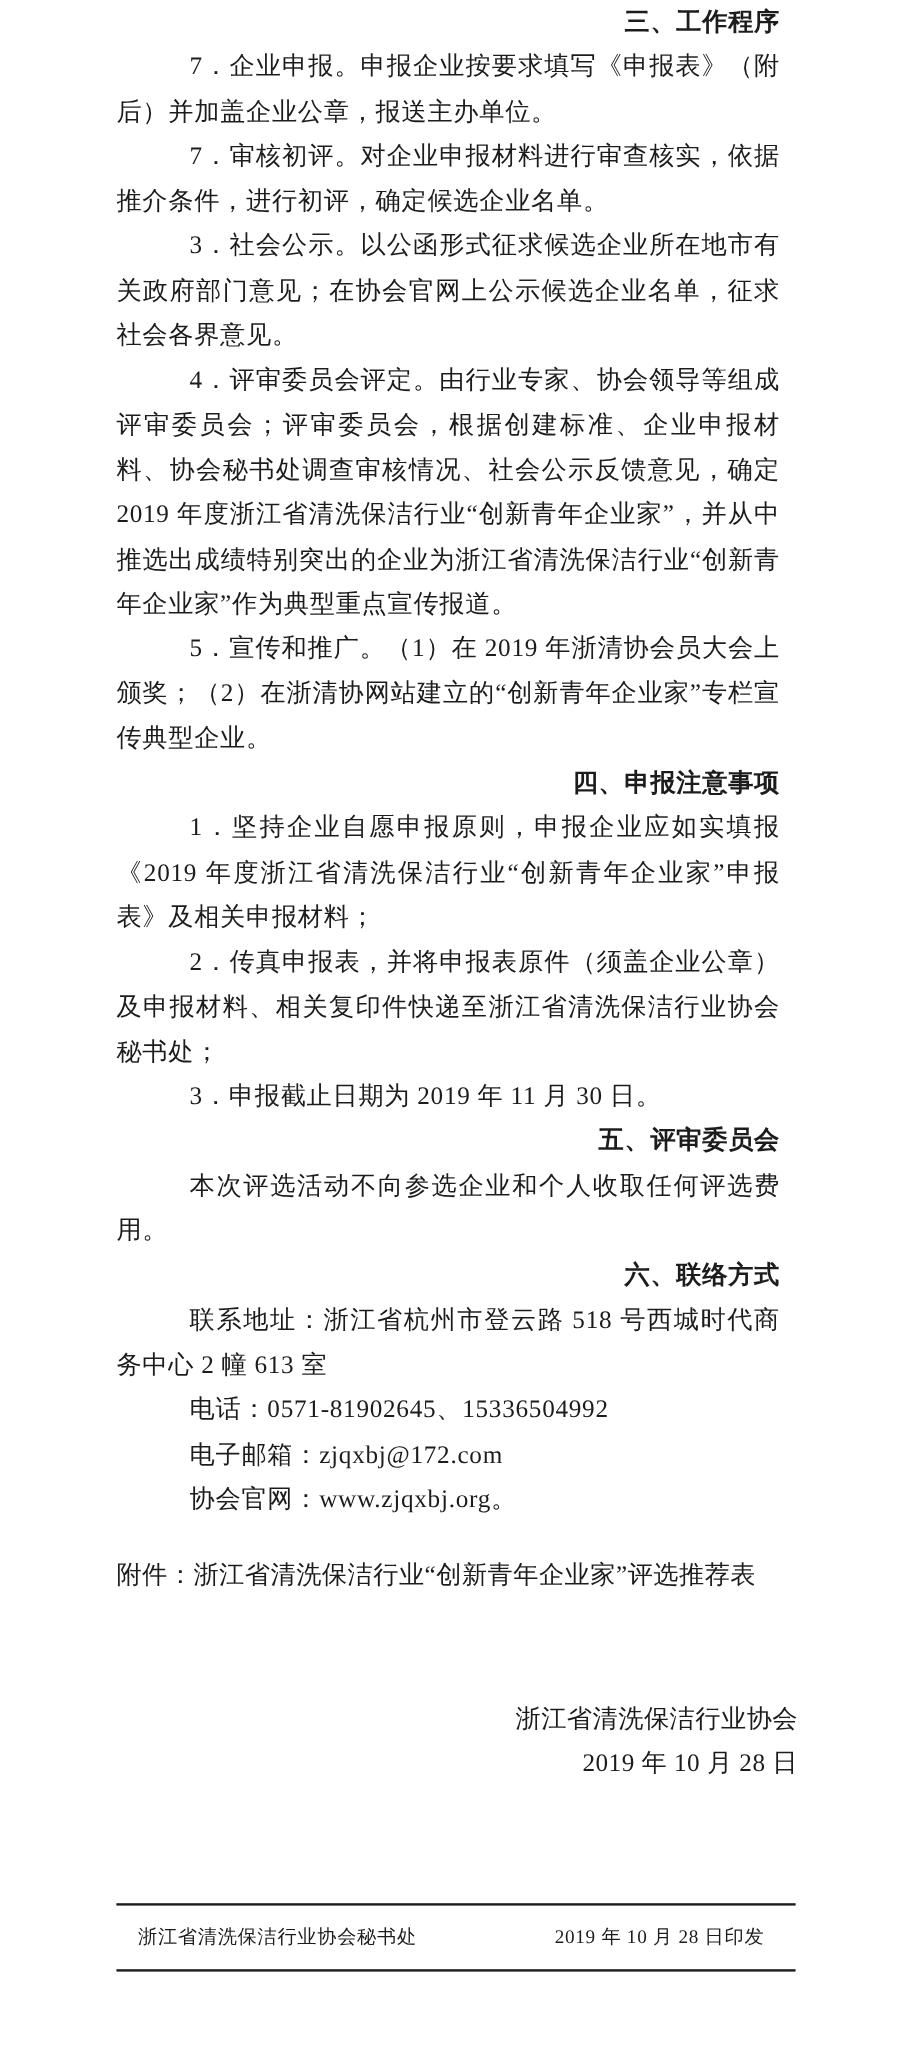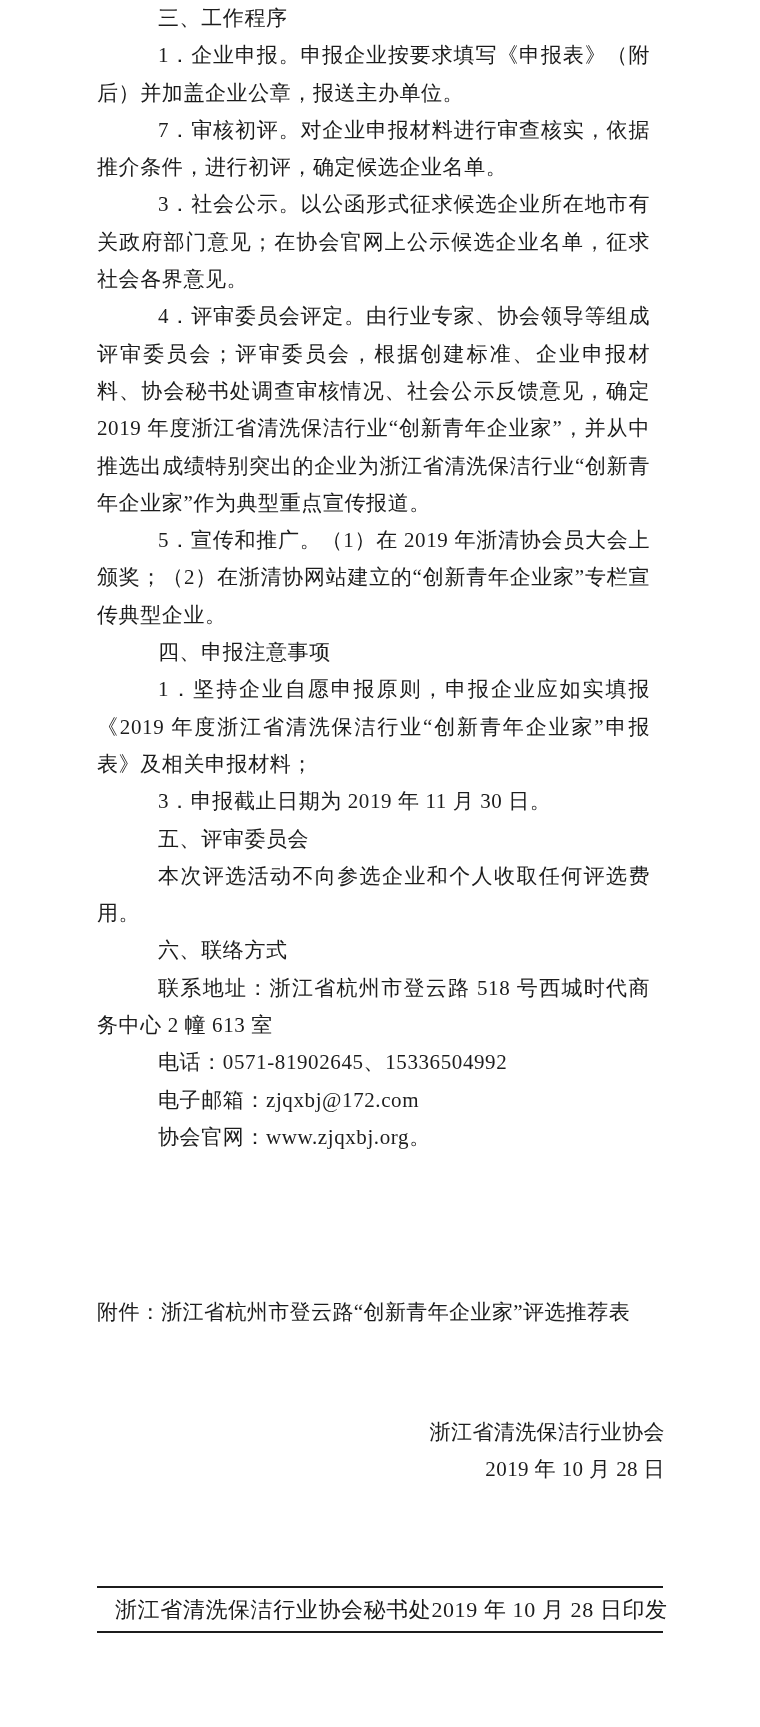--- a/index.html
+++ b/index.html
@@ -22,22 +22,22 @@
     top: 0;
     width: 553px;
     font-size: 21px;
     line-height: 37.3px;
     letter-spacing: 0.6px;
     text-align: justify;
     text-justify: inter-character;
   }
   .content p { margin: 0; text-indent: 61px; }
   .content p.h {
-    font-weight: normal;
-    text-align: left;
+    font-weight: bold;
+    text-align: right;
   }
 
   
   .attachment {
     position: absolute;
     left: 97px;
     top: 1294px;
     width: 566px;
     font-size: 21px;
     line-height: 37.3px;
@@ -56,57 +56,58 @@
     letter-spacing: 0.4px;
   }
 
   
   .footer {
     position: absolute;
     left: 97px;
     top: 1586px;
     width: 566px;
     box-sizing: border-box;
-    height: 47px;
+    height: 57px;
     border-top: 2.5px solid #1c1c1c;
     border-bottom: 2.5px solid #1c1c1c;
     display: flex;
     align-items: center;
     justify-content: space-between;
     padding: 0 26px 0 18px;
-    font-size: 22px;
+    font-size: 16px;
     letter-spacing: 0.6px;
     white-space: nowrap;
   }
 </style>
 </head>
 <body>
 
 <div class="page">
 
   <div class="content">
     <p class="h">三、工作程序</p>
-    <p>1．企业申报。申报企业按要求填写《申报表》（附后）并加盖企业公章，报送主办单位。</p>
+    <p>7．企业申报。申报企业按要求填写《申报表》（附后）并加盖企业公章，报送主办单位。</p>
     <p>7．审核初评。对企业申报材料进行审查核实，依据推介条件，进行初评，确定候选企业名单。</p>
     <p>3．社会公示。以公函形式征求候选企业所在地市有关政府部门意见；在协会官网上公示候选企业名单，征求社会各界意见。</p>
     <p>4．评审委员会评定。由行业专家、协会领导等组成评审委员会；评审委员会，根据创建标准、企业申报材料、协会秘书处调查审核情况、社会公示反馈意见，确定 2019 年度浙江省清洗保洁行业“创新青年企业家”，并从中推选出成绩特别突出的企业为浙江省清洗保洁行业“创新青年企业家”作为典型重点宣传报道。</p>
     <p>5．宣传和推广。（1）在 2019 年浙清协会员大会上颁奖；（2）在浙清协网站建立的“创新青年企业家”专栏宣传典型企业。</p>
     <p class="h">四、申报注意事项</p>
     <p>1．坚持企业自愿申报原则，申报企业应如实填报《2019 年度浙江省清洗保洁行业“创新青年企业家”申报表》及相关申报材料；</p>
+    <p>2．传真申报表，并将申报表原件（须盖企业公章）及申报材料、相关复印件快递至浙江省清洗保洁行业协会秘书处；</p>
     <p>3．申报截止日期为 2019 年 11 月 30 日。</p>
     <p class="h">五、评审委员会</p>
     <p>本次评选活动不向参选企业和个人收取任何评选费用。</p>
     <p class="h">六、联络方式</p>
     <p>联系地址：浙江省杭州市登云路 518 号西城时代商务中心 2 幢 613 室</p>
     <p>电话：0571-81902645、15336504992</p>
     <p>电子邮箱：zjqxbj@172.com</p>
     <p>协会官网：www.zjqxbj.org。</p>
   </div>
 
-  <div class="attachment">附件：浙江省杭州市登云路“创新青年企业家”评选推荐表</div>
+  <div class="attachment">附件：浙江省清洗保洁行业“创新青年企业家”评选推荐表</div>
 
   <div class="signature">
     <div>浙江省清洗保洁行业协会</div>
     <div>2019 年 10 月 28 日</div>
   </div>
 
   <div class="footer">
     <span>浙江省清洗保洁行业协会秘书处</span>
     <span>2019 年 10 月 28 日印发</span>
   </div>

